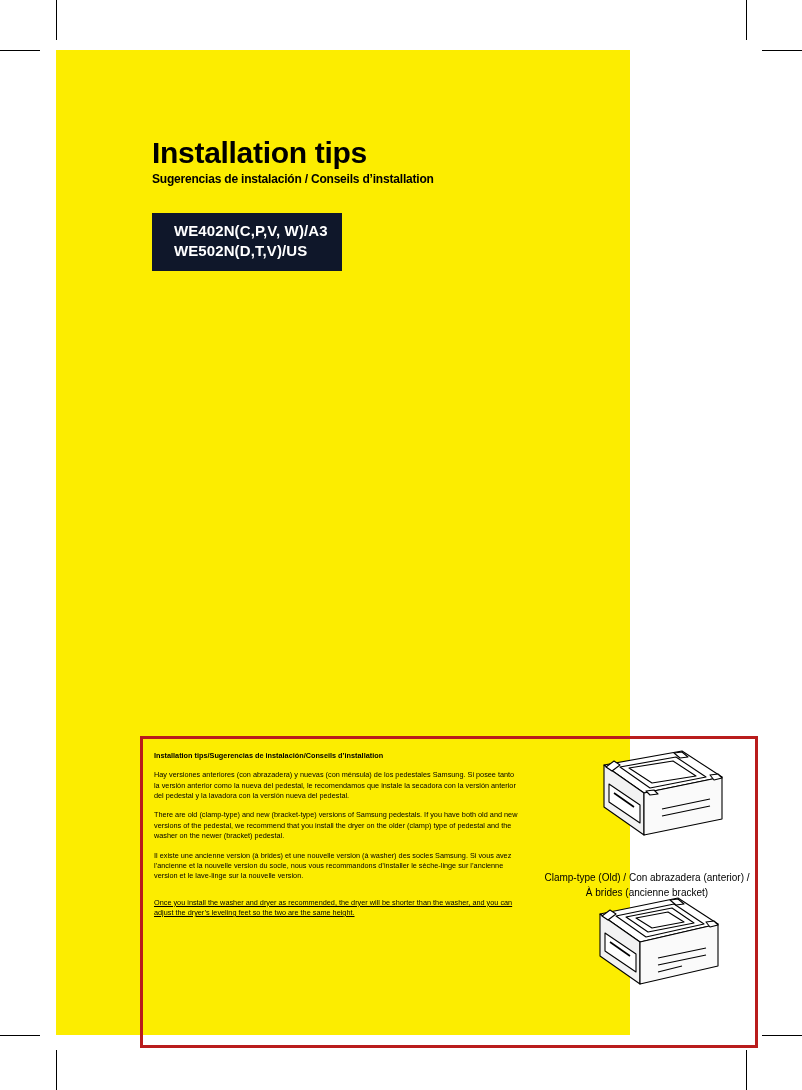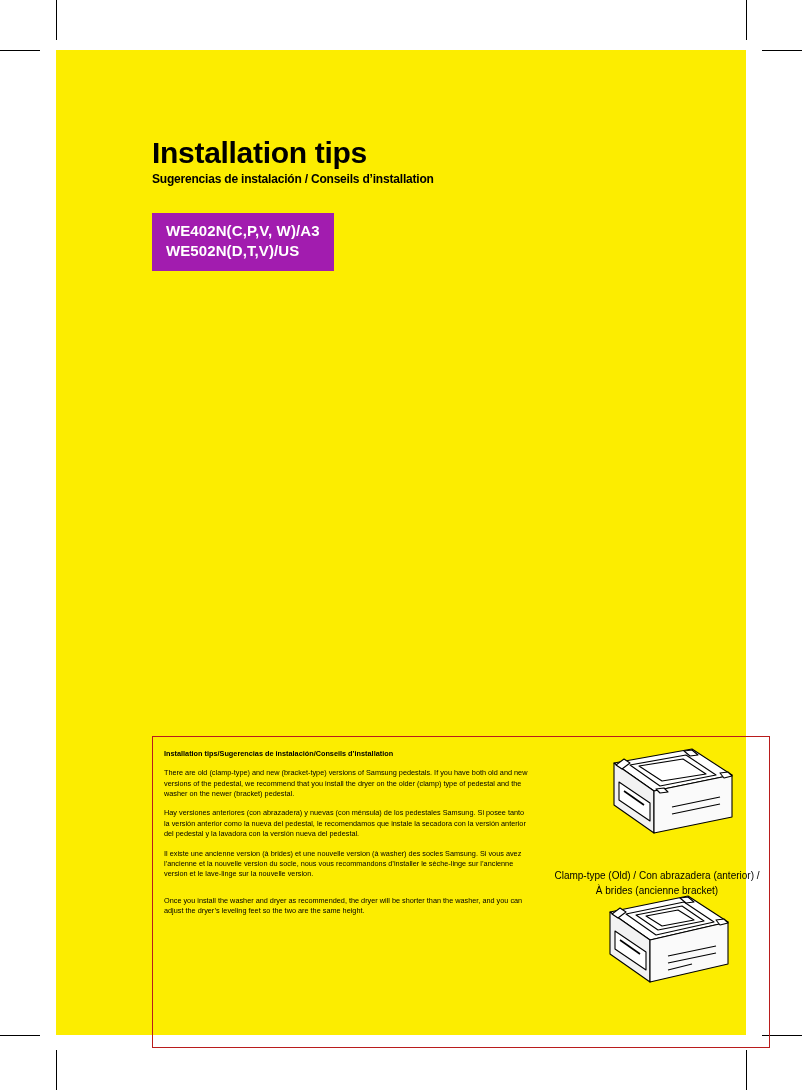--- a/index.html
+++ b/index.html
@@ -21,21 +21,21 @@
     background: #000;
   }
   .crop-v { width: 1px; height: 40px; }
   .crop-h { height: 1px; width: 40px; }
 
   
   .page {
     position: absolute;
     left: 56px;
     top: 50px;
-    width: 690px;
+    width: 574px;
     height: 985px;
     background: #fced00;
   }
 
   .content {
     position: absolute;
     left: 96px;
     top: 86px;
     width: 620px;
   }
@@ -50,40 +50,40 @@
   h2.subtitle {
     font-size: 12px;
     font-weight: bold;
     margin: 0;
     letter-spacing: -0.2px;
     color: #000;
   }
 
   .model-box {
     margin-top: 27px;
-    background: #a21caf;
+    background: #0f172a;
     color: #fff;
     display: inline-block;
-    padding: 8px 14px 9px 14px;
+    padding: 8px 14px 9px 22px;
   }
   .model-box div {
     font-size: 15px;
     font-weight: bold;
     line-height: 1.36;
     letter-spacing: 0.1px;
   }
 
   
   .info-panel {
     position: absolute;
-    left: 96px;
+    left: 84px;
     top: 686px;
     width: 618px;
     height: 312px;
-    border: 1px solid #b91c1c;
+    border: 3px solid #b91c1c;
     box-sizing: border-box;
     background: transparent;
   }
   .info-left {
     position: absolute;
     left: 11px;
     top: 12px;
     width: 365px;
   }
   .info-heading {
@@ -93,20 +93,21 @@
     color: #000;
   }
   .info-left p {
     margin: 0 0 9px 0;
     font-size: 7.3px;
     line-height: 1.42;
     color: #000;
   }
   .info-left p.gap-top {
     margin-top: 16px;
+    text-decoration: underline;
   }
 
   .info-right {
     position: absolute;
     left: 400px;
     top: 8px;
     width: 208px;
     text-align: center;
   }
   .fig {
@@ -144,22 +145,22 @@
     <div class="model-box">
       <div>WE402N(C,P,V, W)/A3</div>
       <div>WE502N(D,T,V)/US</div>
     </div>
   </div>
 
   <div class="info-panel">
 
     <div class="info-left">
       <p class="info-heading">Installation tips/Sugerencias de instalación/Conseils d’installation</p>
+      <p>Hay versiones anteriores (con abrazadera) y nuevas (con ménsula) de los pedestales Samsung. Si posee tanto la versión anterior como la nueva del pedestal, le recomendamos que instale la secadora con la versión anterior del pedestal y la lavadora con la versión nueva del pedestal.</p>
       <p>There are old (clamp-type) and new (bracket-type) versions of Samsung pedestals. If you have both old and new versions of the pedestal, we recommend that you install the dryer on the older (clamp) type of pedestal and the washer on the newer (bracket) pedestal.</p>
-      <p>Hay versiones anteriores (con abrazadera) y nuevas (con ménsula) de los pedestales Samsung. Si posee tanto la versión anterior como la nueva del pedestal, le recomendamos que instale la secadora con la versión anterior del pedestal y la lavadora con la versión nueva del pedestal.</p>
       <p>Il existe une ancienne version (à brides) et une nouvelle version (à washer) des socles Samsung. Si vous avez l’ancienne et la nouvelle version du socle, nous vous recommandons d’installer le sèche-linge sur l’ancienne version et le lave-linge sur la nouvelle version.</p>
       <p class="gap-top">Once you install the washer and dryer as recommended, the dryer will be shorter than the washer, and you can adjust the dryer’s leveling feet so the two are the same height.</p>
     </div>
 
     <div class="info-right">
 
       <div class="fig">
         <svg width="170" height="122" viewBox="0 0 170 122" fill="none" stroke="#000" stroke-width="1.1" stroke-linejoin="round">
 
           <path d="M42 18 L120 4 L160 30 L82 46 Z" fill="#ffffff"></path>

